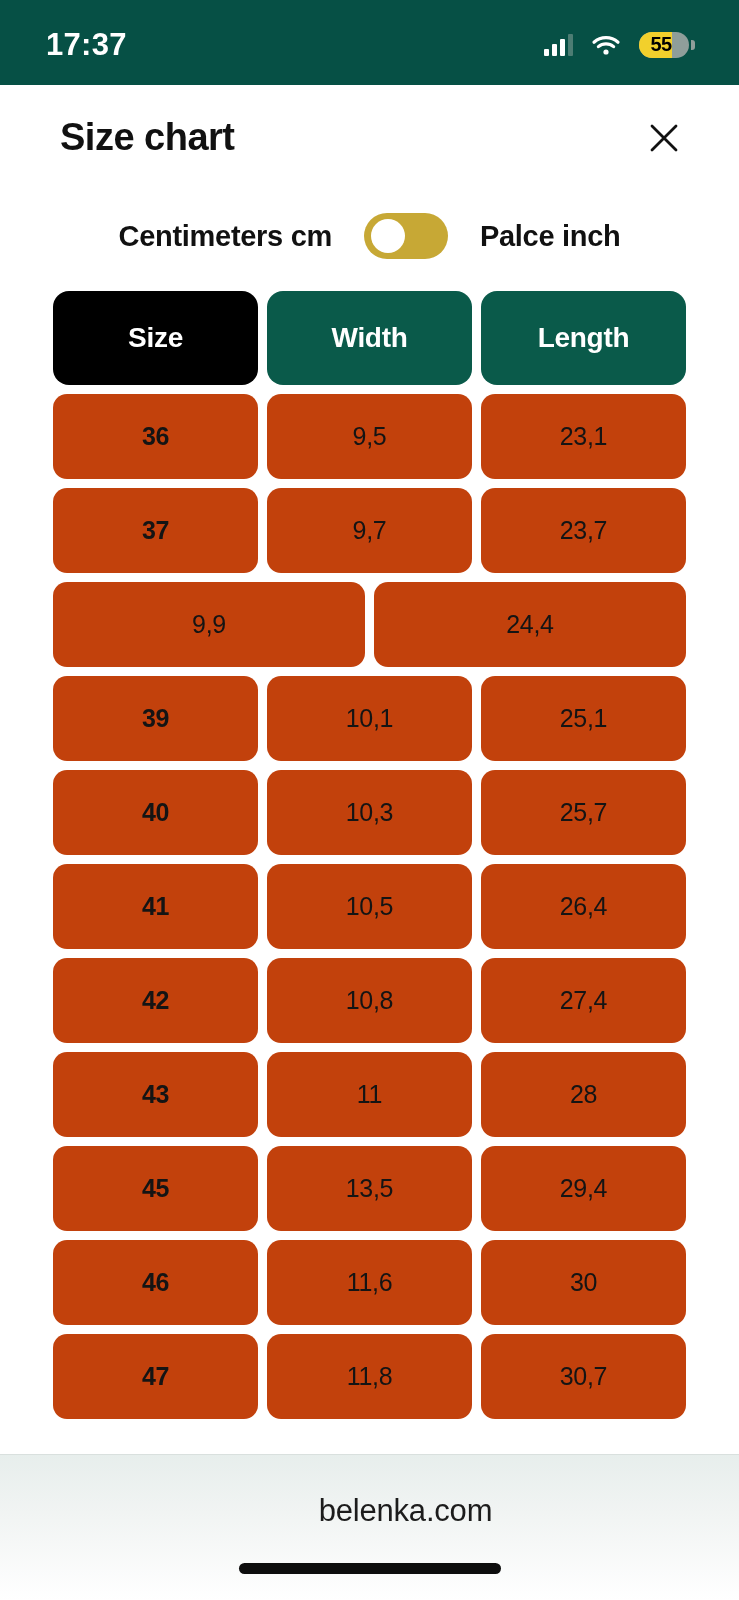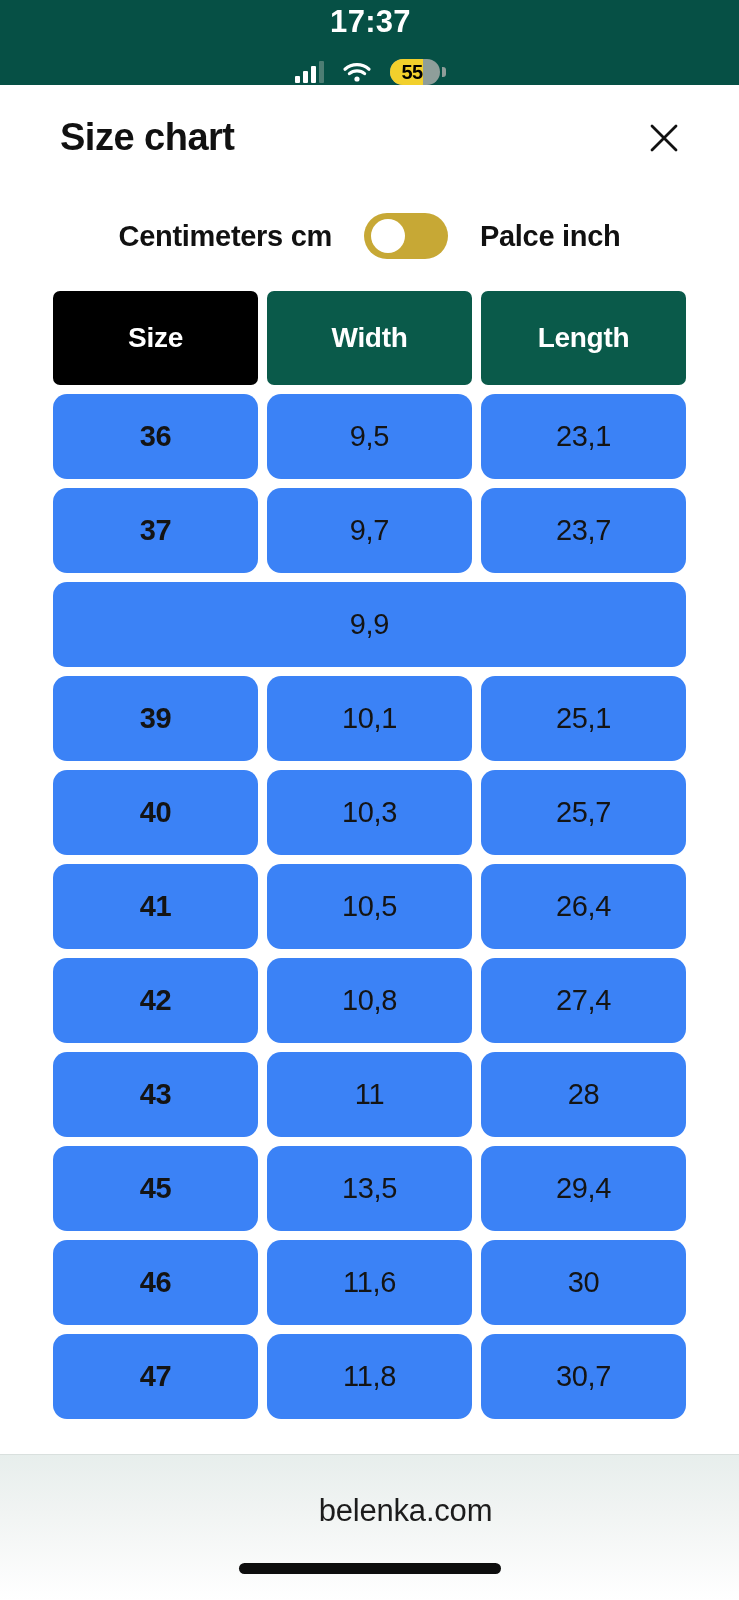--- a/index.html
+++ b/index.html
@@ -10,21 +10,20 @@
     overflow:hidden;
   }
   .phone { position:relative; width:739px; height:1600px; background:#fff; }
 
   
   .statusbar {
     position:absolute; top:0; left:0; width:739px; height:85px;
     background:#065045;
     display:flex; align-items:center; justify-content:space-between;
     padding:0 44px 0 46px;
-    flex-direction:column;
   }
   .status-time {
     color:#ffffff; font-size:31px; font-weight:600;
     letter-spacing:0.3px; margin-top:4px;
   }
   .status-right { display:flex; align-items:center; gap:18px; margin-top:4px; }
   .signal { display:flex; align-items:flex-end; gap:3px; height:22px; }
   .signal i { display:block; width:5px; background:#ffffff; border-radius:1px; }
   .signal i:nth-child(1){ height:7px; }
   .signal i:nth-child(2){ height:12px; }
@@ -81,24 +80,24 @@
   }
 
   
   .table {
     position:absolute; top:291px; left:53px; width:633px;
   }
   .trow { display:flex; gap:9px; margin-bottom:9px; }
   .cell {
     flex:1 1 0; height:85px; border-radius:14px;
     display:flex; align-items:center; justify-content:center;
-    font-size:29px; color:#141414; background:#3b82f6;
+    font-size:25px; color:#141414; background:#c2410c;
     letter-spacing:-0.3px;
   }
-  .hrow .cell { height:94px; border-radius:7px; }
+  .hrow .cell { height:94px; border-radius:16px; }
   .cell.head-size { background:#000000; color:#ffffff; font-weight:700; font-size:28px; }
   .cell.head-green { background:#0a5a4a; color:#ffffff; font-weight:700; font-size:28px; }
   .cell.size { font-weight:700; }
 
   
   .bottom-bar {
     position:absolute; left:0; bottom:0; width:739px; height:146px;
     background:linear-gradient(180deg,#e7eeec 0%,#f1f4f3 40%,#ffffff 100%);
     border-top:1px solid #d9e0de;
   }
@@ -171,20 +170,21 @@
           <div class="cell">9,5</div>
           <div class="cell">23,1</div>
         </div>
         <div class="trow">
           <div class="cell size">37</div>
           <div class="cell">9,7</div>
           <div class="cell">23,7</div>
         </div>
         <div class="trow">
           <div class="cell">9,9</div>
+          <div class="cell">24,4</div>
         </div>
         <div class="trow">
           <div class="cell size">39</div>
           <div class="cell">10,1</div>
           <div class="cell">25,1</div>
         </div>
         <div class="trow">
           <div class="cell size">40</div>
           <div class="cell">10,3</div>
           <div class="cell">25,7</div>

